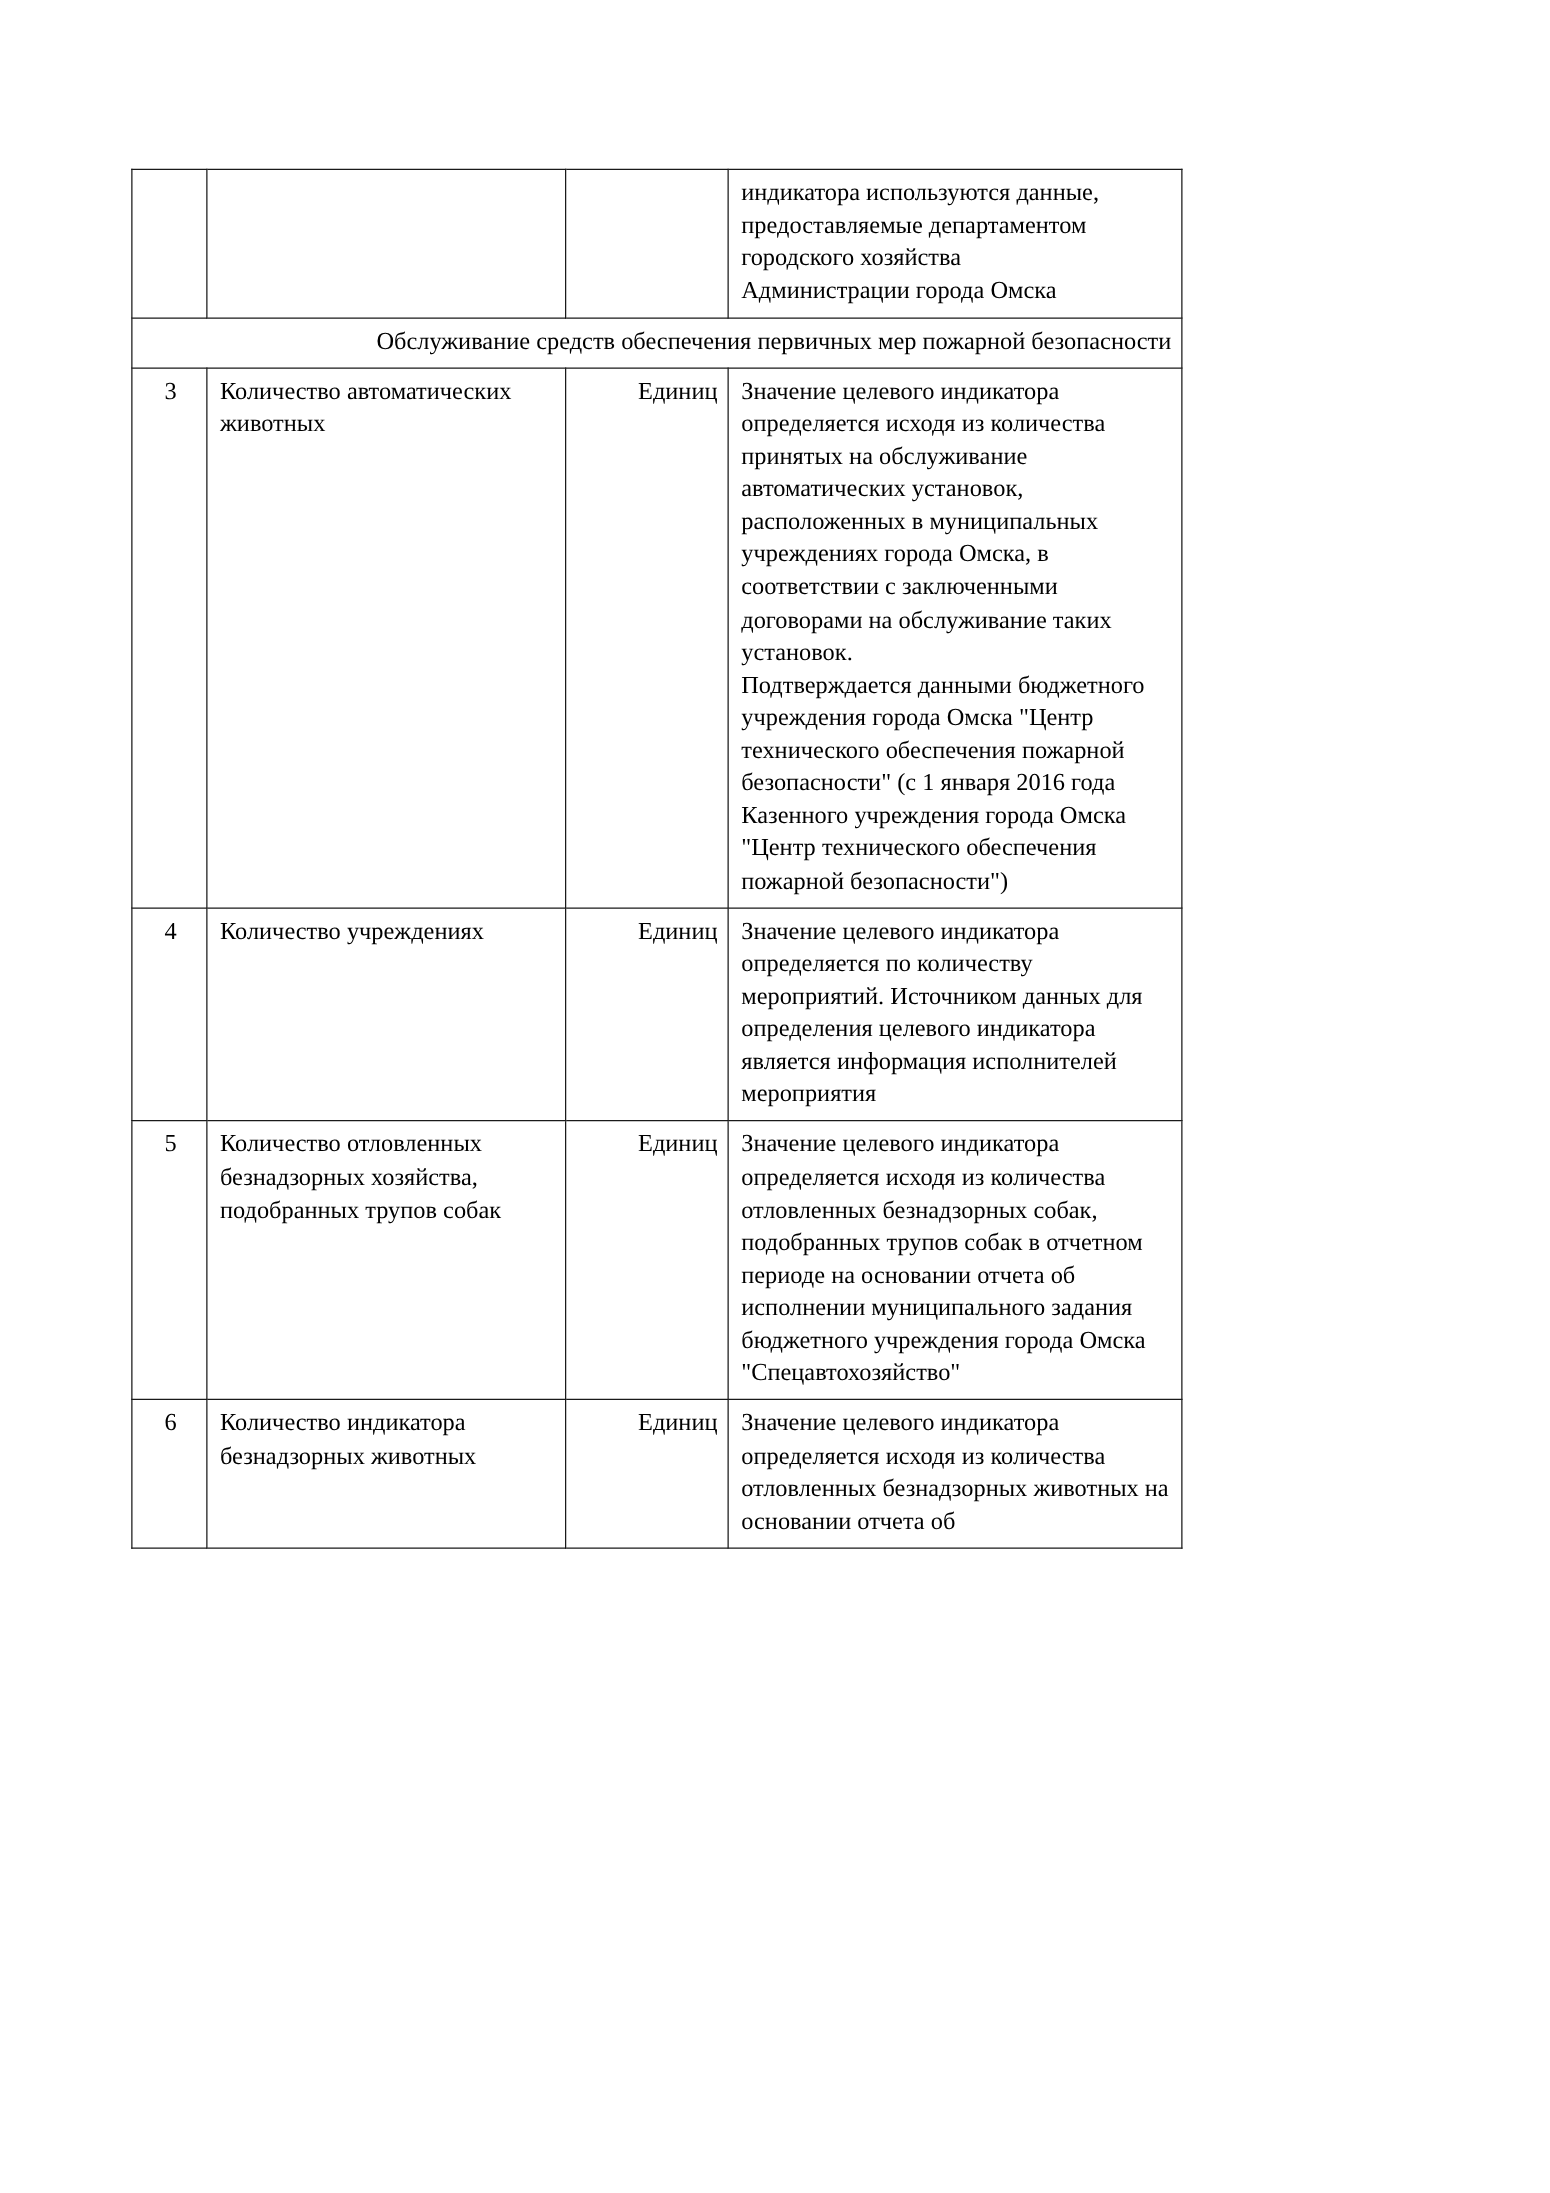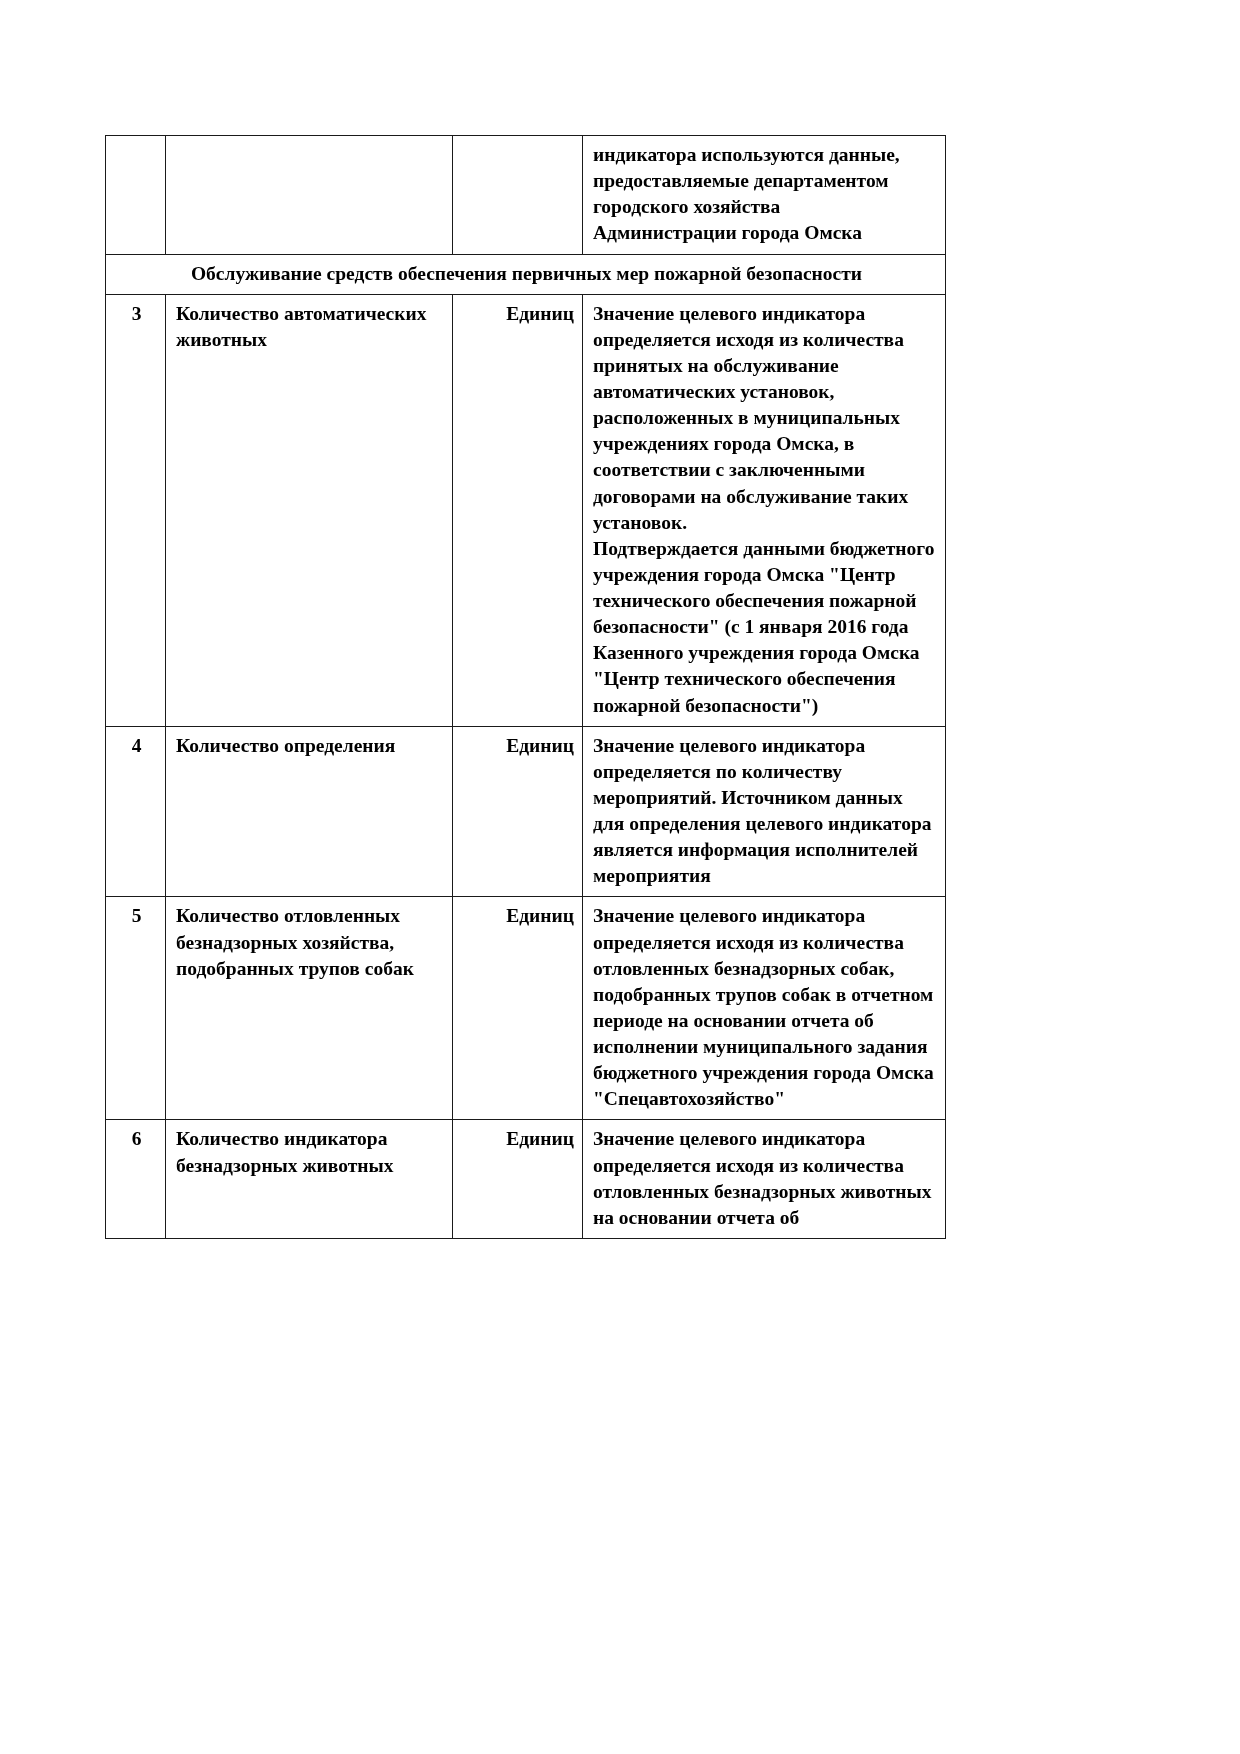--- a/index.html
+++ b/index.html
@@ -15,21 +15,20 @@
     color: #000000;
     -webkit-font-smoothing: antialiased;
   }
 
   .page {
     position: relative;
     width: 1240px;
     height: 1754px;
     box-sizing: border-box;
     padding: 135px 105px 0 105px;
-    font-weight: bold;
   }
 
   table.indicators {
     width: 840px;
     border-collapse: collapse;
     table-layout: fixed;
     font-size: 19.5px;
     line-height: 1.34;
   }
 
@@ -51,21 +50,21 @@
   }
   td.cell-unit {
     text-align: right;
     padding-left: 4px;
     padding-right: 4px;
   }
   td.cell-name { }
   td.cell-desc { }
 
   td.section-header {
-    text-align: center;
+    text-align: right;
     padding: 11px 10px 12px 10px;
   }
 
   
   td.blank { }
 
   .txt {
     display: block;
     white-space: pre-line;
     word-wrap: break-word;
@@ -111,21 +110,21 @@
         <td class="cell-desc">
             <span class="txt">Значение целевого индикатора определяется исходя из количества принятых на обслуживание автоматических установок, расположенных в муниципальных учреждениях города Омска, в соответствии с заключенными договорами на обслуживание таких установок.
 Подтверждается данными бюджетного учреждения города Омска "Центр технического обеспечения пожарной безопасности" (с 1 января 2016 года Казенного учреждения города Омска "Центр технического обеспечения пожарной безопасности")</span>
           </td>
       </tr>
 
 
       <tr>
         <td class="cell-num">4</td>
         <td class="cell-name">
-            <span class="txt">Количество определения</span>
+            <span class="txt">Количество учреждениях</span>
           </td>
         <td class="cell-unit">Единиц</td>
         <td class="cell-desc">
             <span class="txt">Значение целевого индикатора определяется по количеству мероприятий. Источником данных для определения целевого индикатора является информация исполнителей мероприятия</span>
           </td>
       </tr>
 
 
       <tr>
         <td class="cell-num">5</td>

